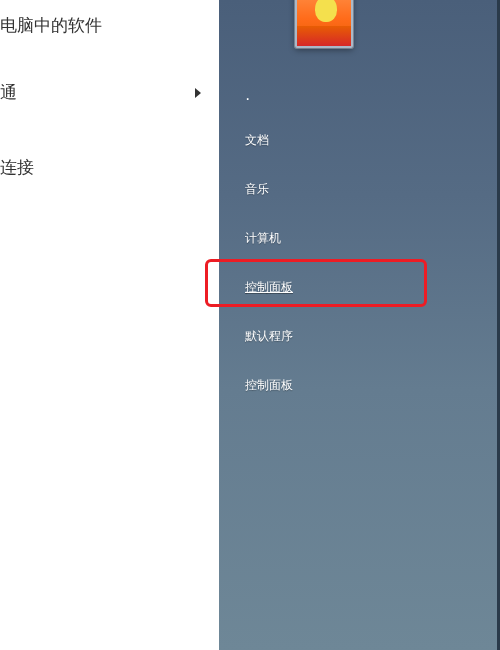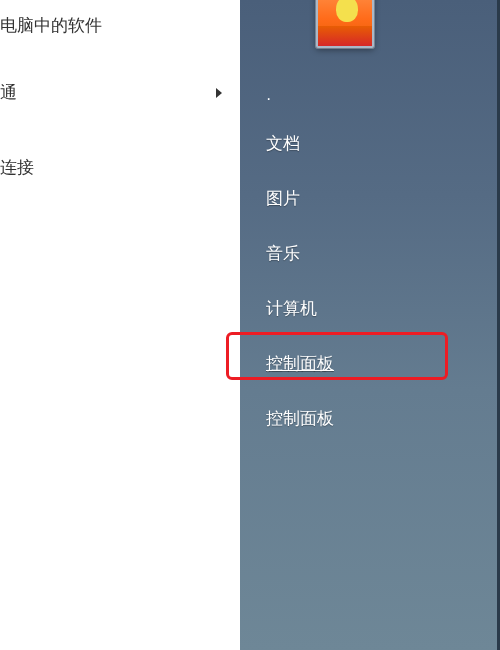--- a/index.html
+++ b/index.html
@@ -5,21 +5,21 @@
     * { margin: 0; padding: 0; box-sizing: border-box; }
     body {
       font-family: "Microsoft YaHei", "SimSun", sans-serif;
       width: 500px;
       height: 650px;
       overflow: hidden;
       display: flex;
       background: #fff;
     }
     .left-panel {
-      width: 240px;
+      width: 219px;
       background: #ffffff;
       padding: 0;
       position: relative;
     }
     .left-item {
       padding: 14px 0 14px 0;
       font-size: 17px;
       color: #333;
       cursor: pointer;
       position: relative;
@@ -71,21 +71,21 @@
       width: 22px;
       height: 26px;
       background: #f4e04d;
       border-radius: 50% 50% 45% 45%;
     }
     .right-items {
       margin-top: 24px;
     }
     .right-item {
       padding: 16px 0 16px 26px;
-      font-size: 17px;
+      font-size: 12px;
       color: #ffffff;
       cursor: pointer;
       text-shadow: 0 1px 1px rgba(0,0,0,0.3);
       position: relative;
     }
     .dot-item {
       padding: 8px 0 8px 26px;
       color: #fff;
     }
     .highlight-box {
@@ -124,29 +124,29 @@
 <div class="right-panel">
   <div class="user-avatar"></div>
   <div class="right-items">
     <div class="dot-item">
       <span>·</span>
     </div>
     <div class="right-item">
       <span>文档</span>
     </div>
     <div class="right-item">
-      <span>图片</span>
-    </div>
-    <div class="right-item">
       <span>音乐</span>
     </div>
     <div class="right-item">
       <span>计算机</span>
     </div>
     <div class="right-item" style="position:relative;text-decoration:underline;">
       <div class="highlight-box"></div>
       <span>控制面板</span>
     </div>
     <div class="right-item">
+      <span>默认程序</span>
+    </div>
+    <div class="right-item">
       <span>控制面板</span>
     </div>
   </div>
 </div>
 
 </body></html>

